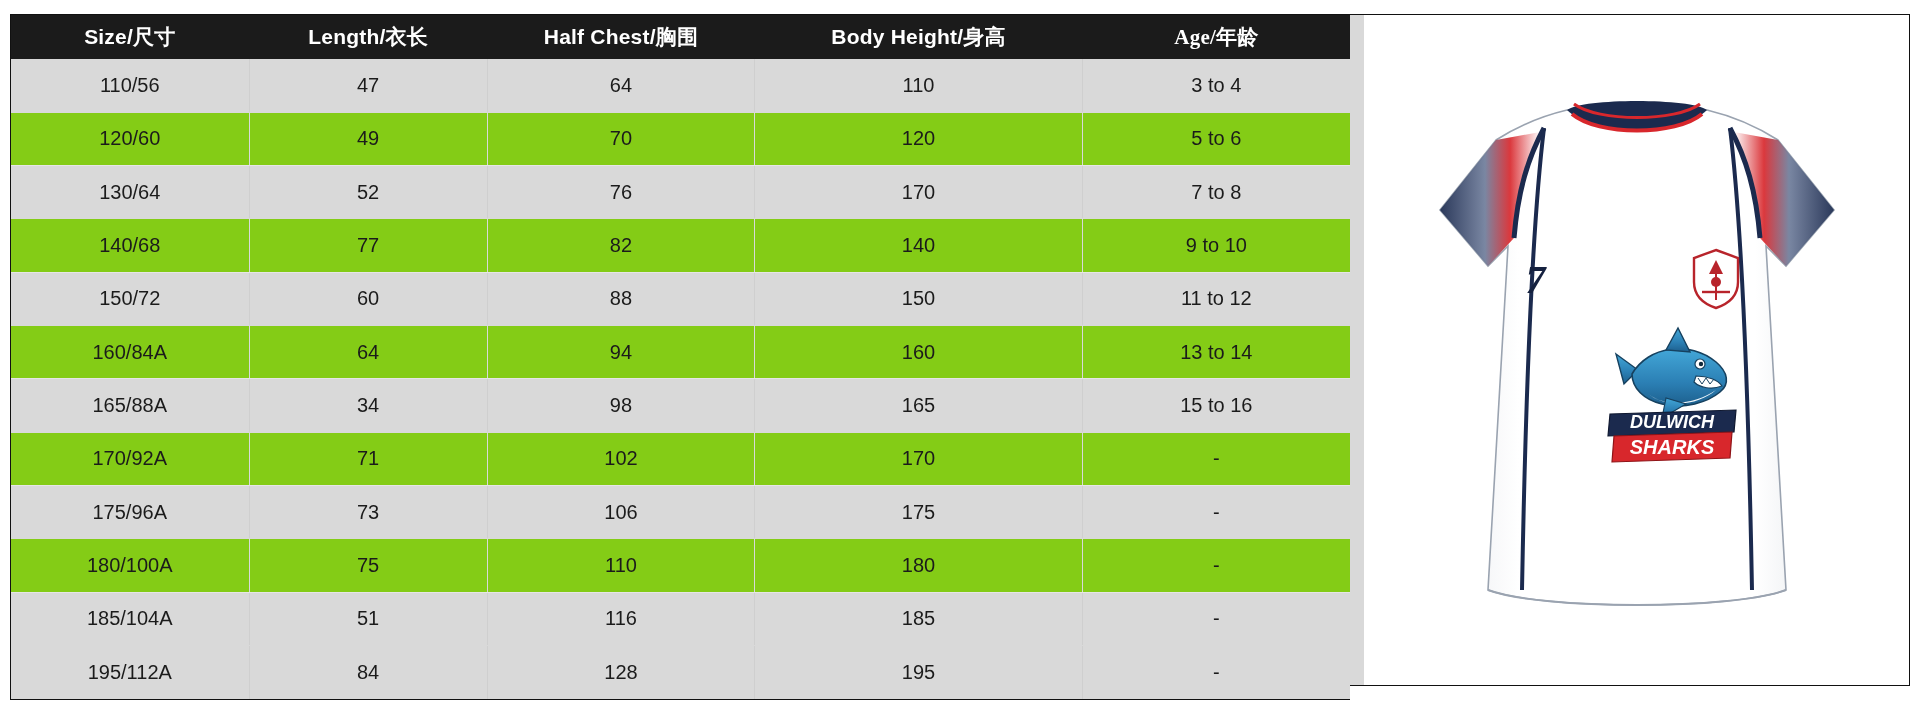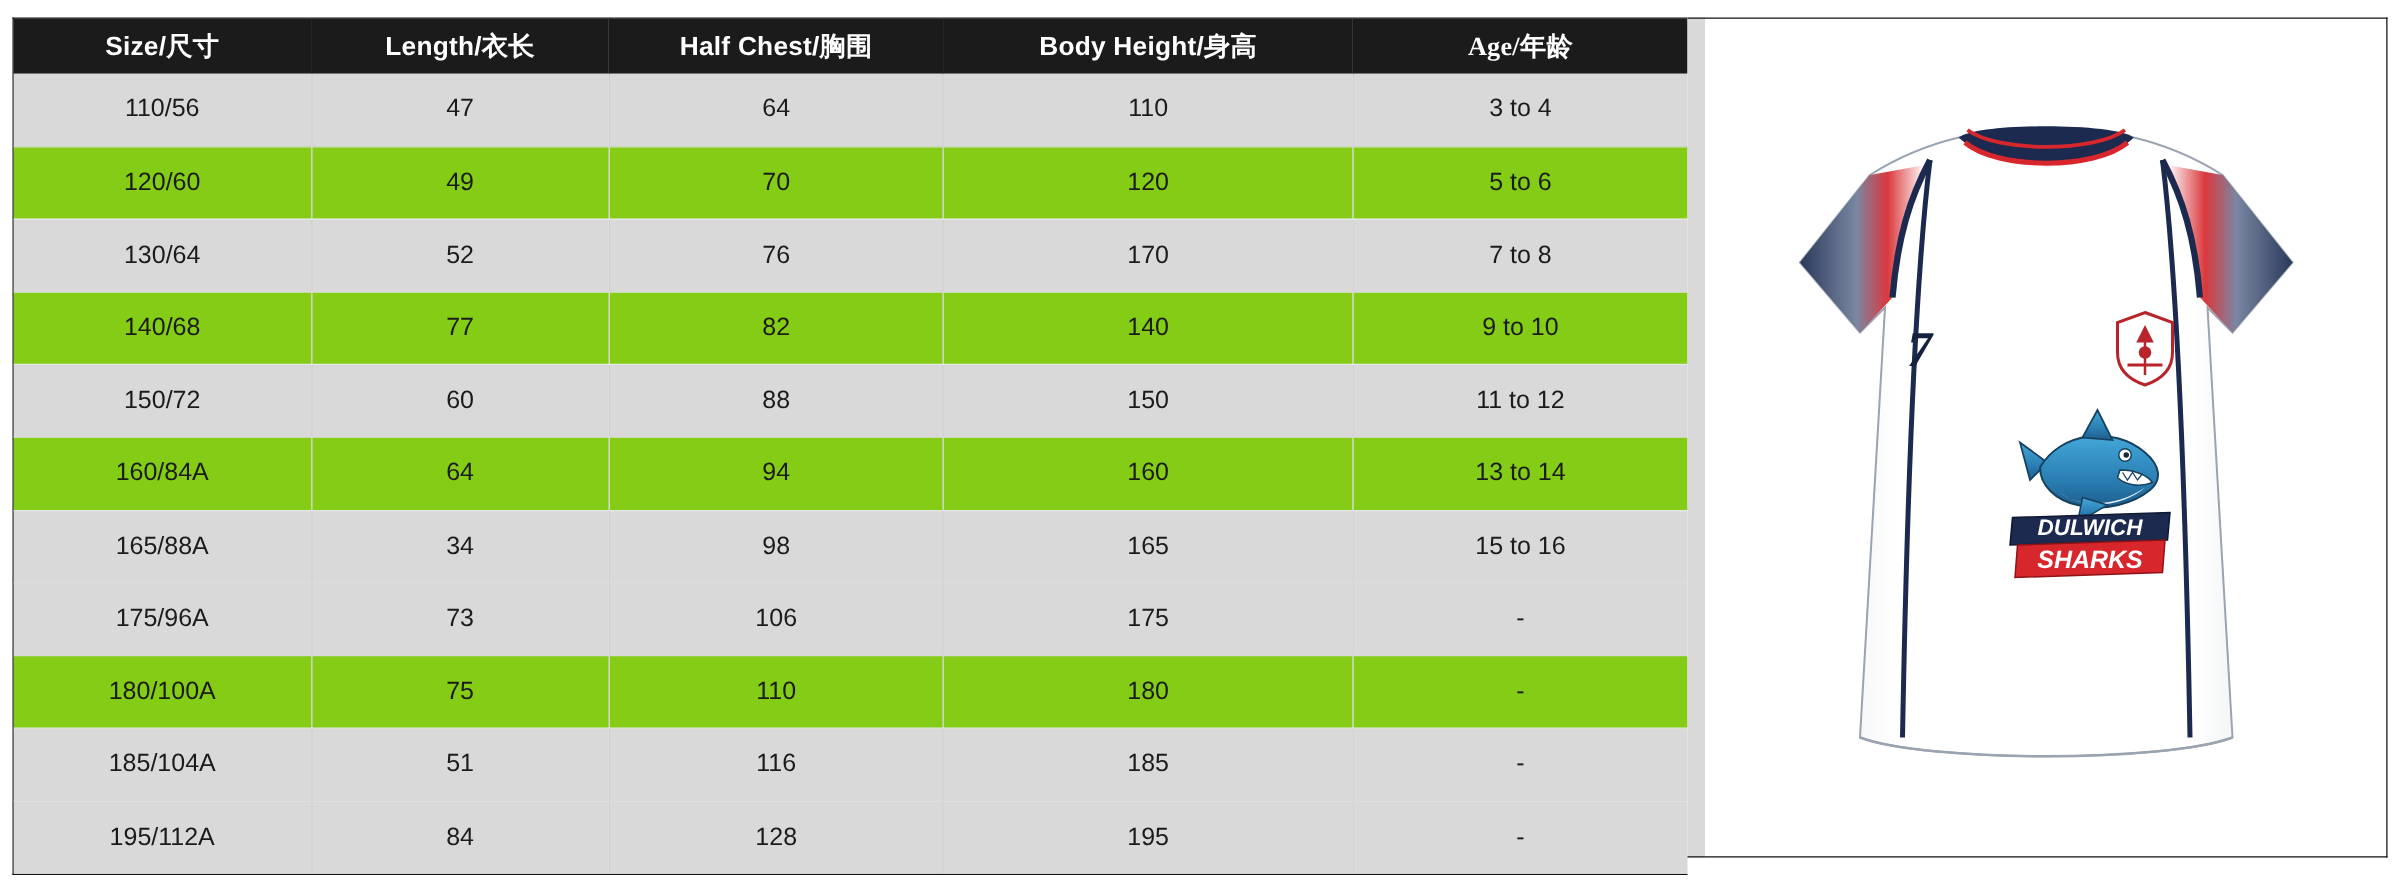--- a/index.html
+++ b/index.html
@@ -192,20 +192,27 @@
             <td>94</td>
             <td>160</td>
             <td>13 to 14</td>
           </tr>
           <tr class="shade">
             <td>165/88A</td>
             <td>34</td>
             <td>98</td>
             <td>165</td>
             <td>15 to 16</td>
+          </tr>
+          <tr class="plain">
+            <td>170/92A</td>
+            <td>71</td>
+            <td>102</td>
+            <td>170</td>
+            <td>-</td>
           </tr>
           <tr class="shade">
             <td>175/96A</td>
             <td>73</td>
             <td>106</td>
             <td>175</td>
             <td>-</td>
           </tr>
           <tr class="plain">
             <td>180/100A</td>

